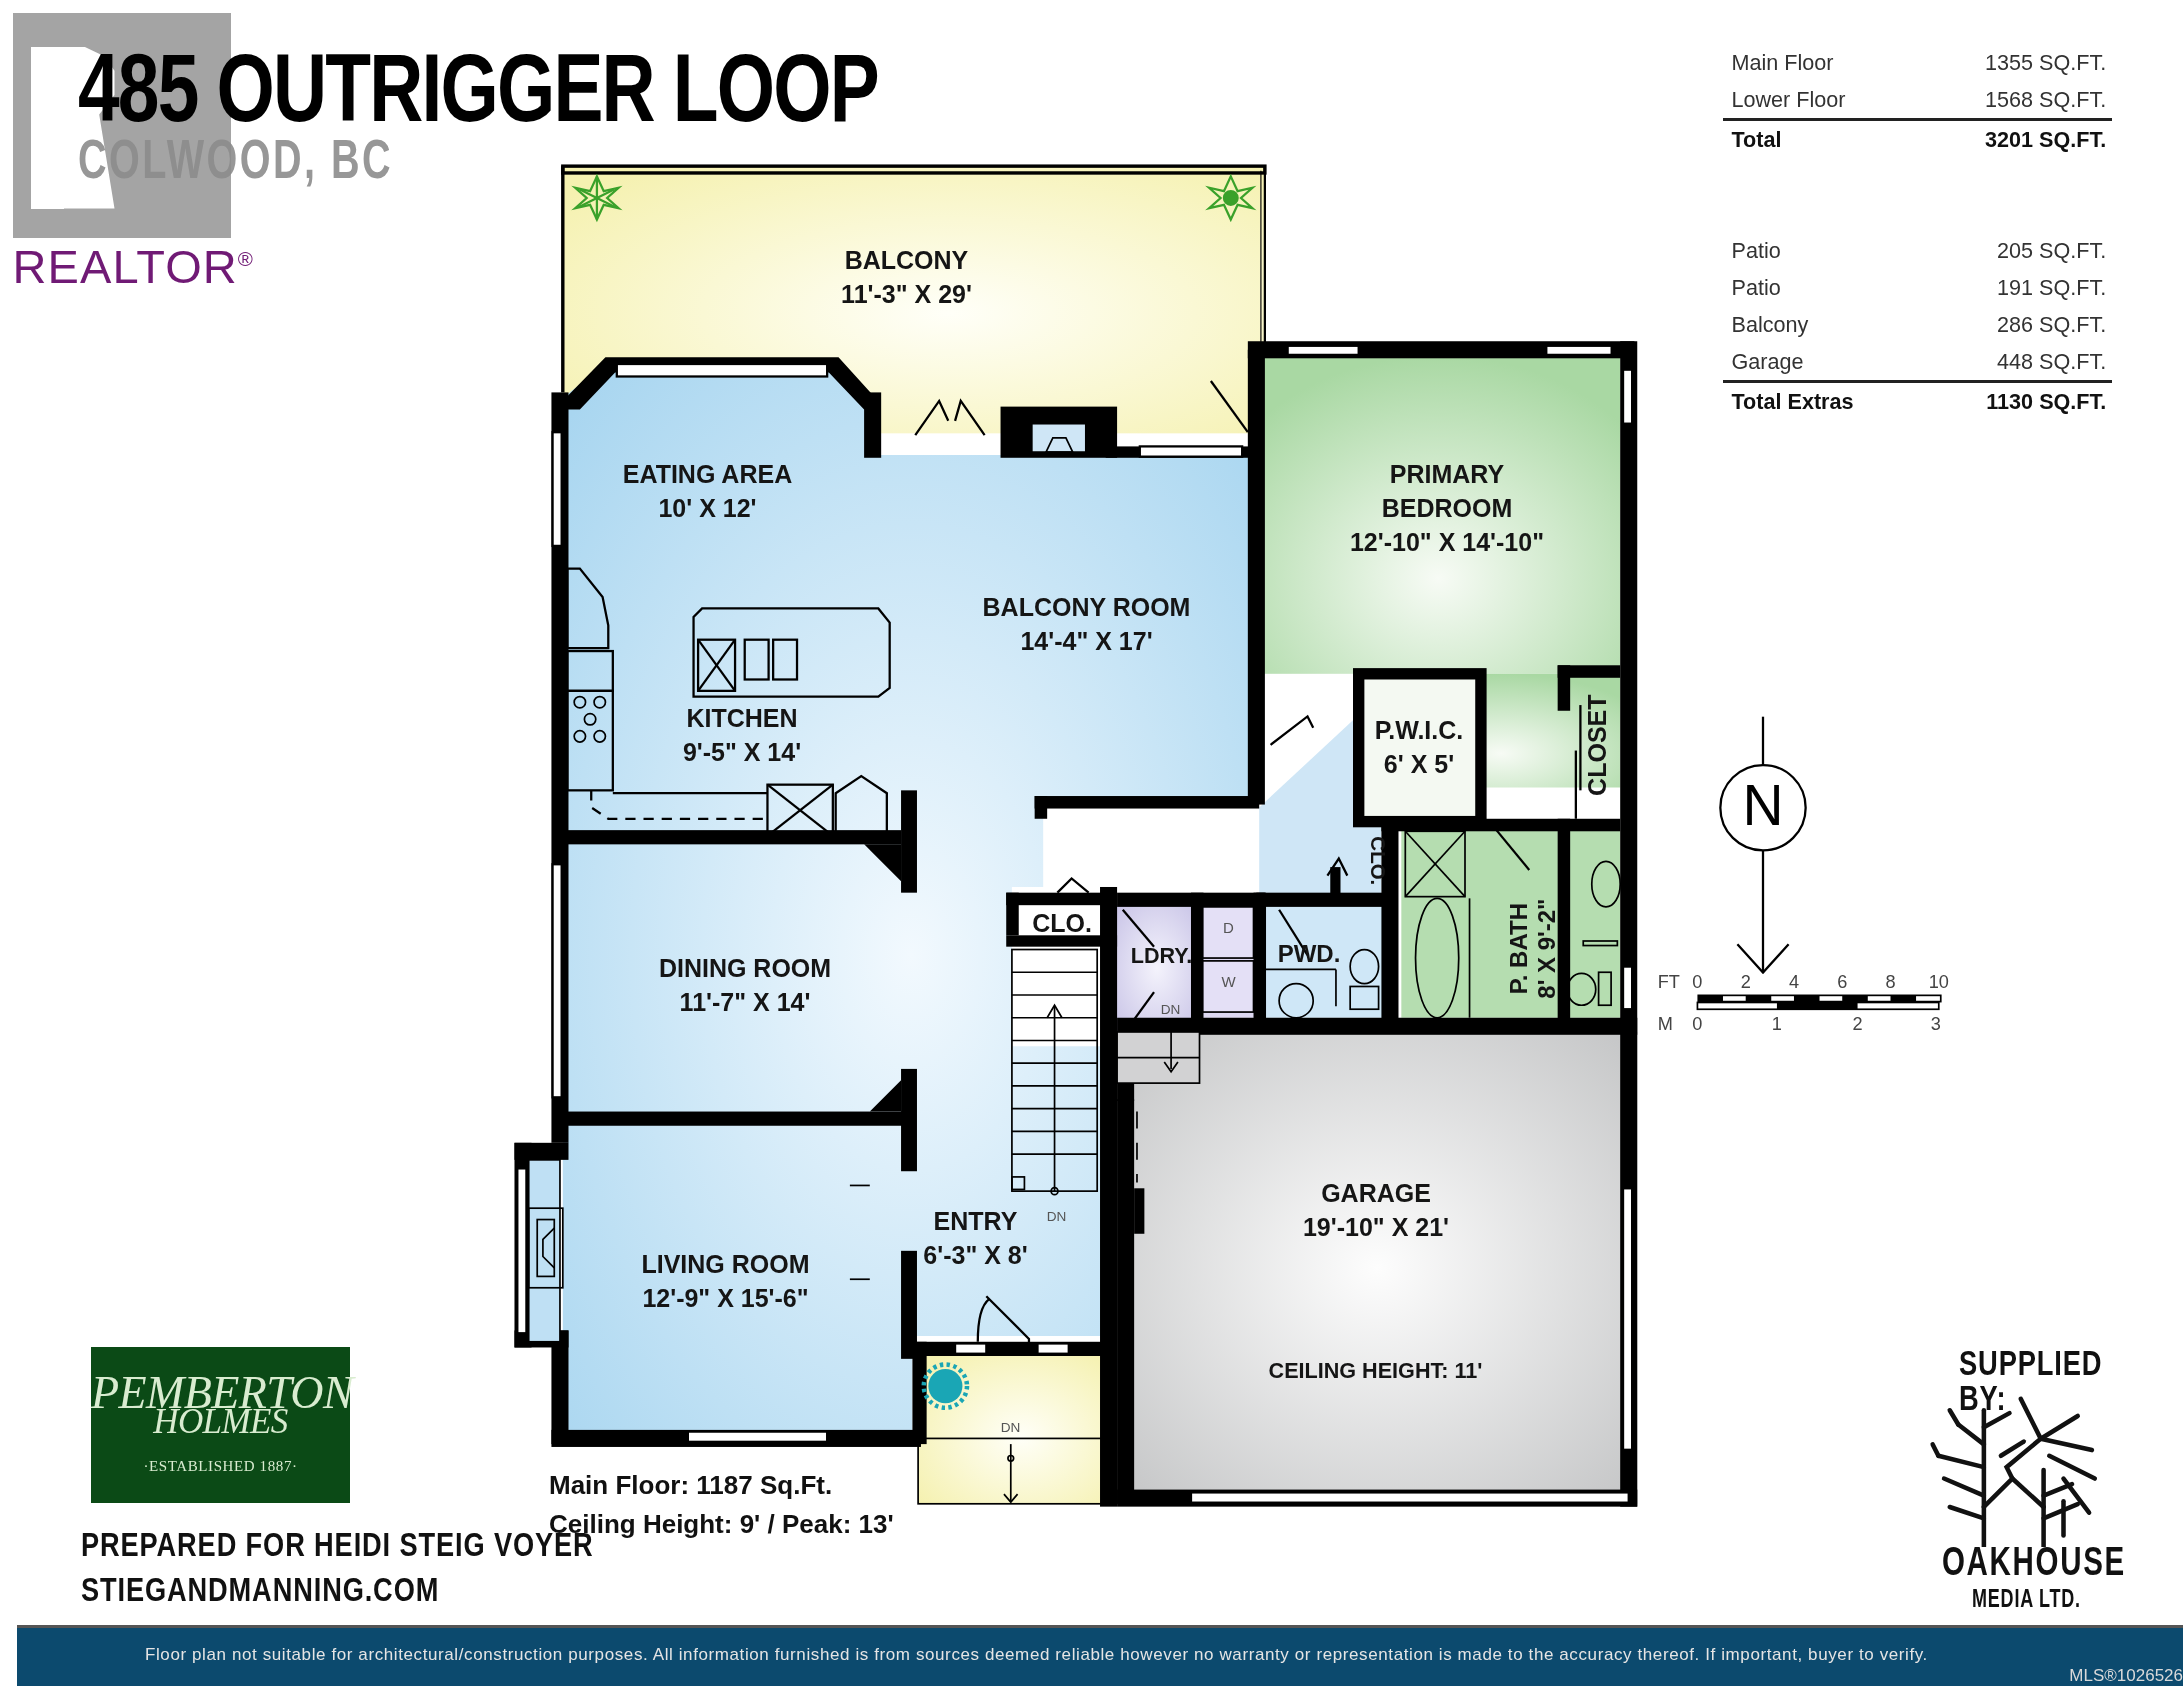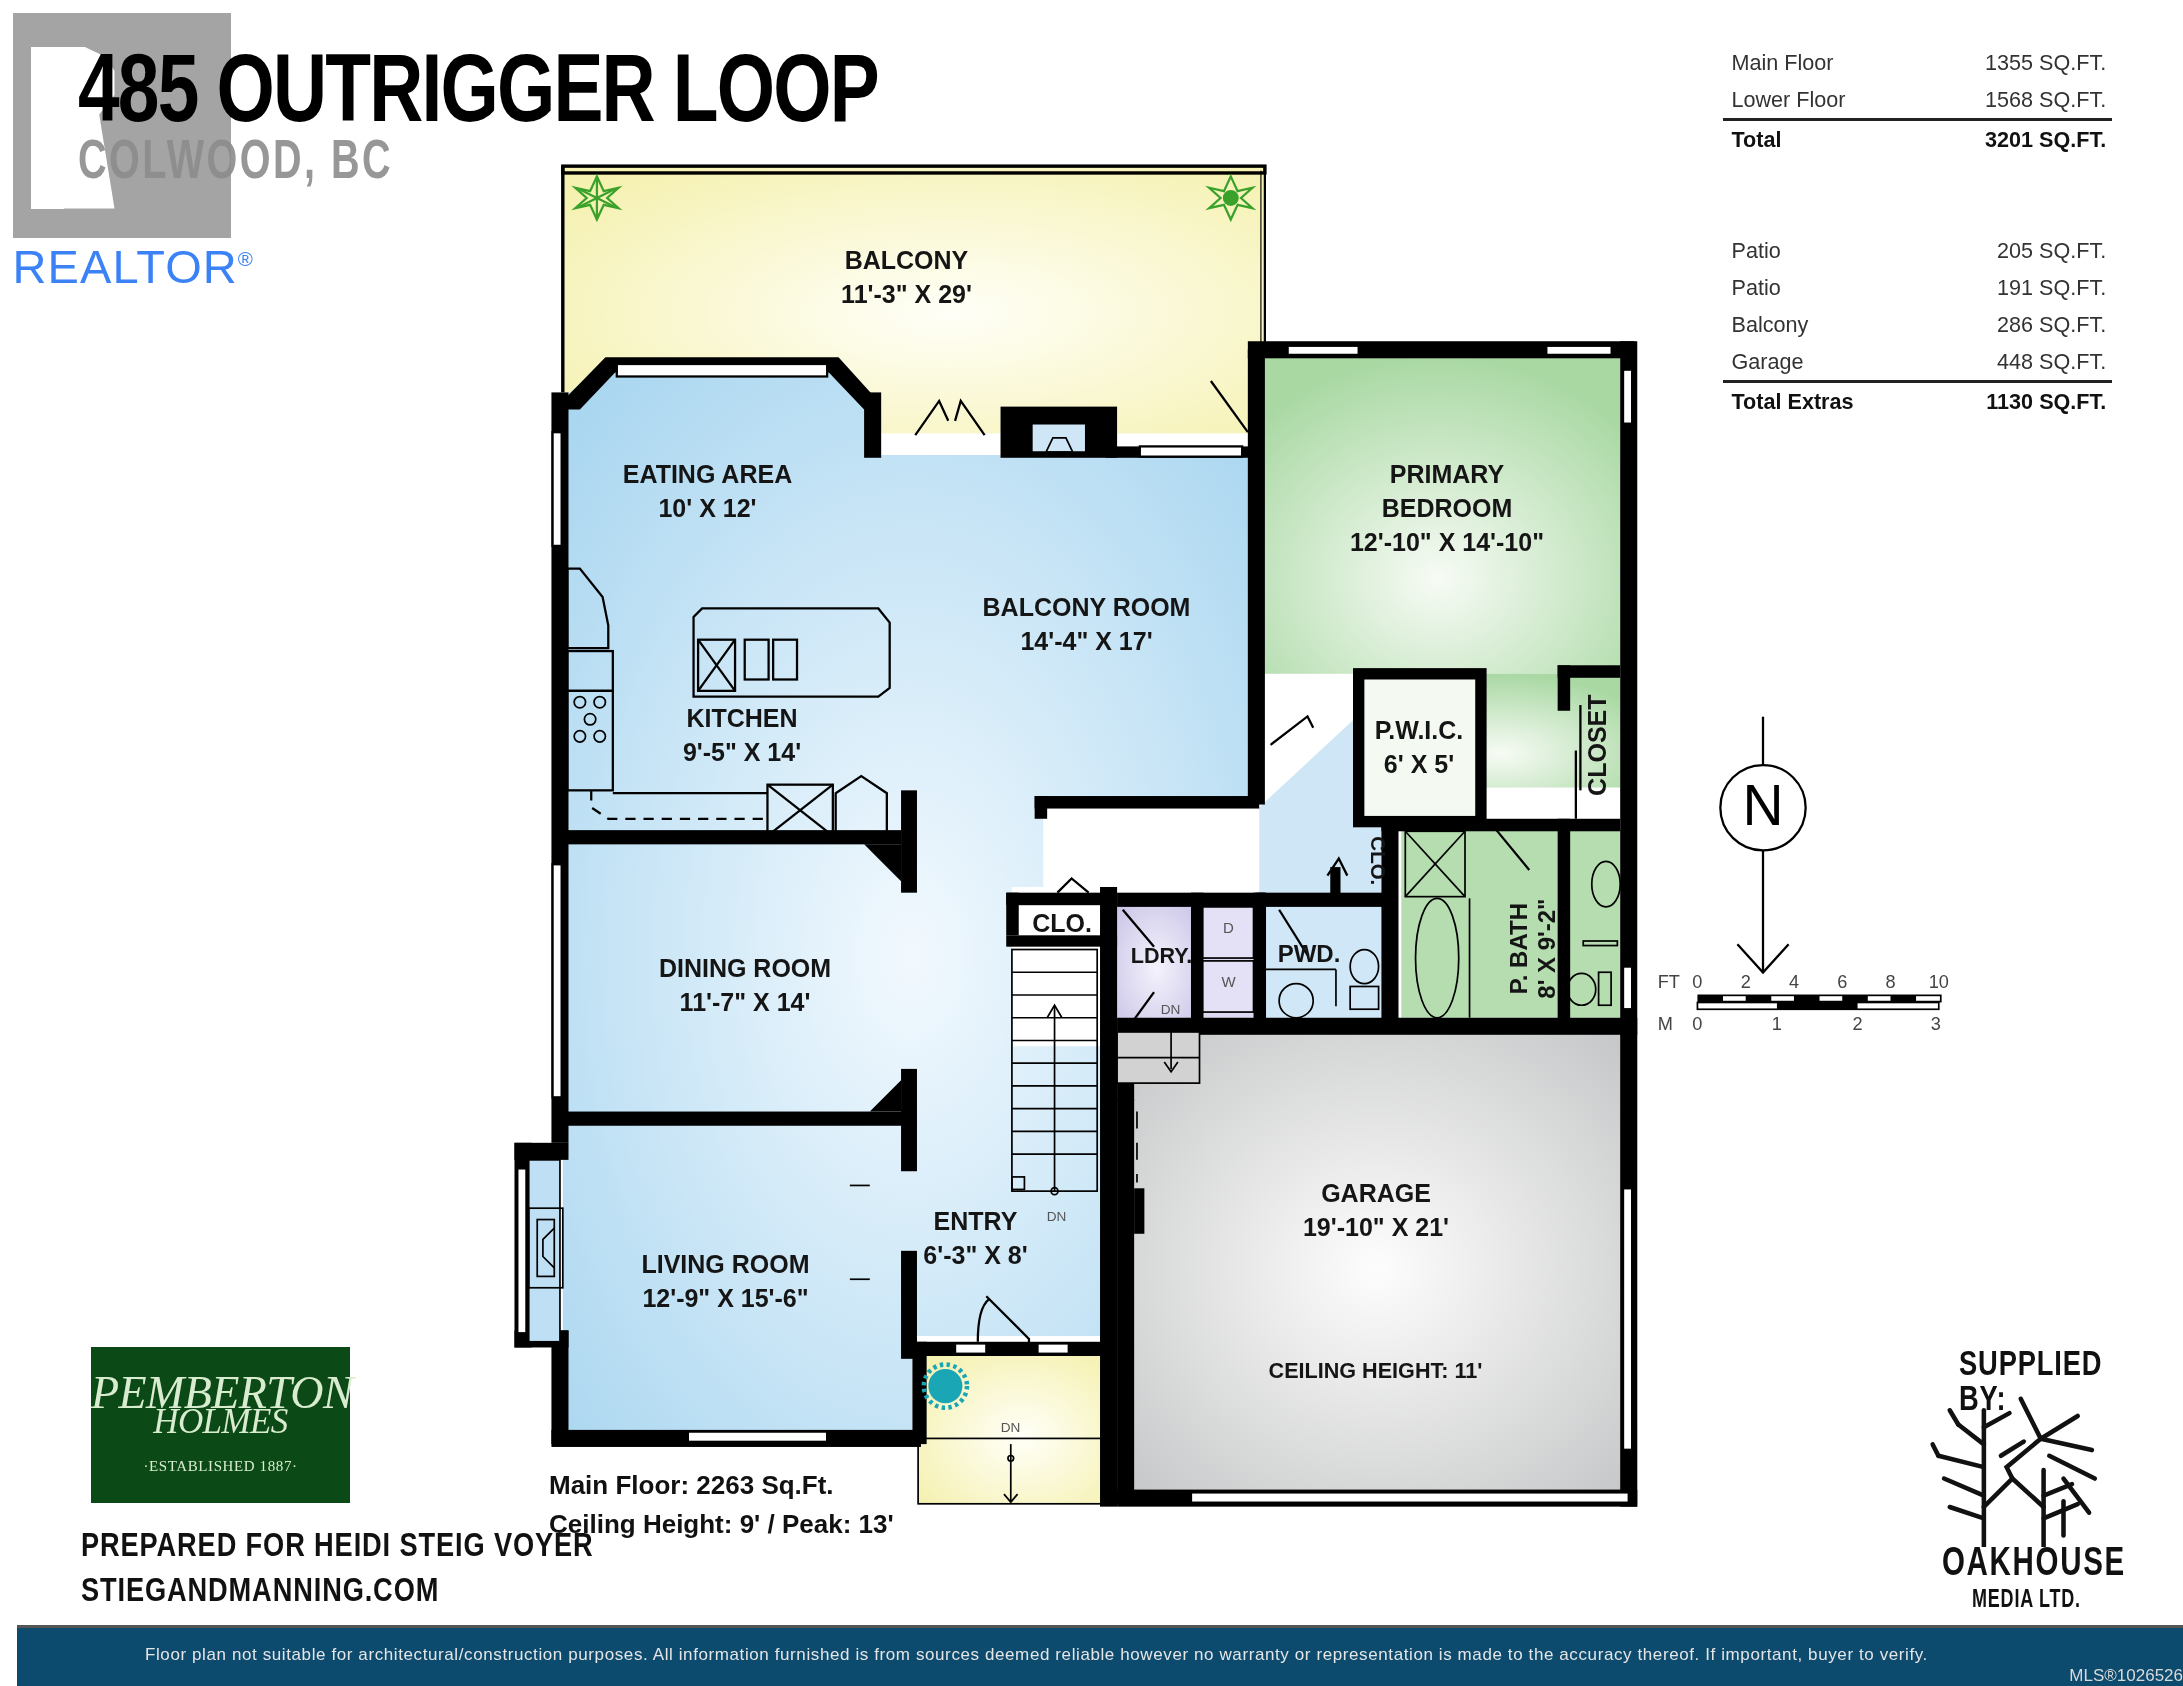--- a/index.html
+++ b/index.html
@@ -2,21 +2,21 @@
 <html style="font-size:9px"><head>
 <meta charset="utf-8">
 <style>
   html, body { margin:0; padding:0; background:#fff; }
   body { width:2183px; height:1687px; position:relative; overflow:hidden; font-family:"Liberation Sans", "DejaVu Sans", sans-serif; color:#111; }
   .abs { position:absolute; }
   
   .realtor-logo { left:12.5px; top:12.5px; width:218px; height:225px; background:#a4a4a4; }
   .realtor-logo .r-left { position:absolute; left:18px; top:34px; width:33px; height:162px; background:#fff; }
   .realtor-logo .r-right { position:absolute; left:51px; top:34px; width:51px; height:162px; background:#fff; clip-path:polygon(0 0, 40% 0, 80% 6%, 100% 15%, 100% 30%, 70% 42%, 100% 100%, 0 100%); }
-  .realtor-word { left:12.5px; top:239px; font-size:47px; color:#3b82f6; letter-spacing:1.1px; font-family:"Liberation Sans", sans-serif; }
+  .realtor-word { left:12.5px; top:239px; font-size:47px; color:#701a75; letter-spacing:1.1px; font-family:"Liberation Sans", sans-serif; }
   .realtor-word sup { font-size:20.5px; }
   .title { left:78px; top:40px; font-size:96px; font-weight:bold; letter-spacing:-2.3px; transform:scaleX(0.78); transform-origin:left top; font-family:"Liberation Sans Narrow","Liberation Sans",sans-serif; line-height:1; color:#000; }
   .subtitle { left:78px; top:132px; font-size:55px; font-weight:bold; color:#8c8c8c; transform:scaleX(0.72); transform-origin:left top; letter-spacing:3.4px; line-height:1; opacity:0.9; }
 
   
   .area-table { left:1723px; top:44px; width:389px; font-size:21.6px; color:#333; }
   .area-row { display:flex; justify-content:space-between; height:37px; align-items:center; padding:0 5.7px 0 8.5px; }
   .area-row.total { font-weight:bold; color:#111; border-top:3.4px solid #222; }
   .area-gap { height:74px; }
 
@@ -444,21 +444,21 @@
   <rect x="80" y="62" width="425" height="12" fill="#fff" stroke="#000" stroke-width="3"></rect>
   <rect x="220" y="62" width="142" height="12" fill="#000"></rect>
   <text x="10" y="110" font-size="32" fill="#444" font-family="Liberation Sans, sans-serif">M</text>
   <text x="80" y="110" font-size="32" fill="#444" font-family="Liberation Sans, sans-serif" text-anchor="middle">0</text>
   <text x="220" y="110" font-size="32" fill="#444" font-family="Liberation Sans, sans-serif" text-anchor="middle">1</text>
   <text x="362" y="110" font-size="32" fill="#444" font-family="Liberation Sans, sans-serif" text-anchor="middle">2</text>
   <text x="500" y="110" font-size="32" fill="#444" font-family="Liberation Sans, sans-serif" text-anchor="middle">3</text>
 </svg>
 
 <div class="abs main-floor-note">
-  <div>Main Floor: 2263 Sq.Ft.</div>
+  <div>Main Floor: 1187 Sq.Ft.</div>
   <div>Ceiling Height: 9' / Peak: 13'</div>
 </div>
 
 <div class="abs pemberton">
   <div class="p1">PEMBERTON</div>
   <div class="p2">HOLMES</div>
   <div class="p3">·ESTABLISHED 1887·</div>
 </div>
 
 <div class="abs prepared">PREPARED FOR HEIDI STEIG VOYER</div>

